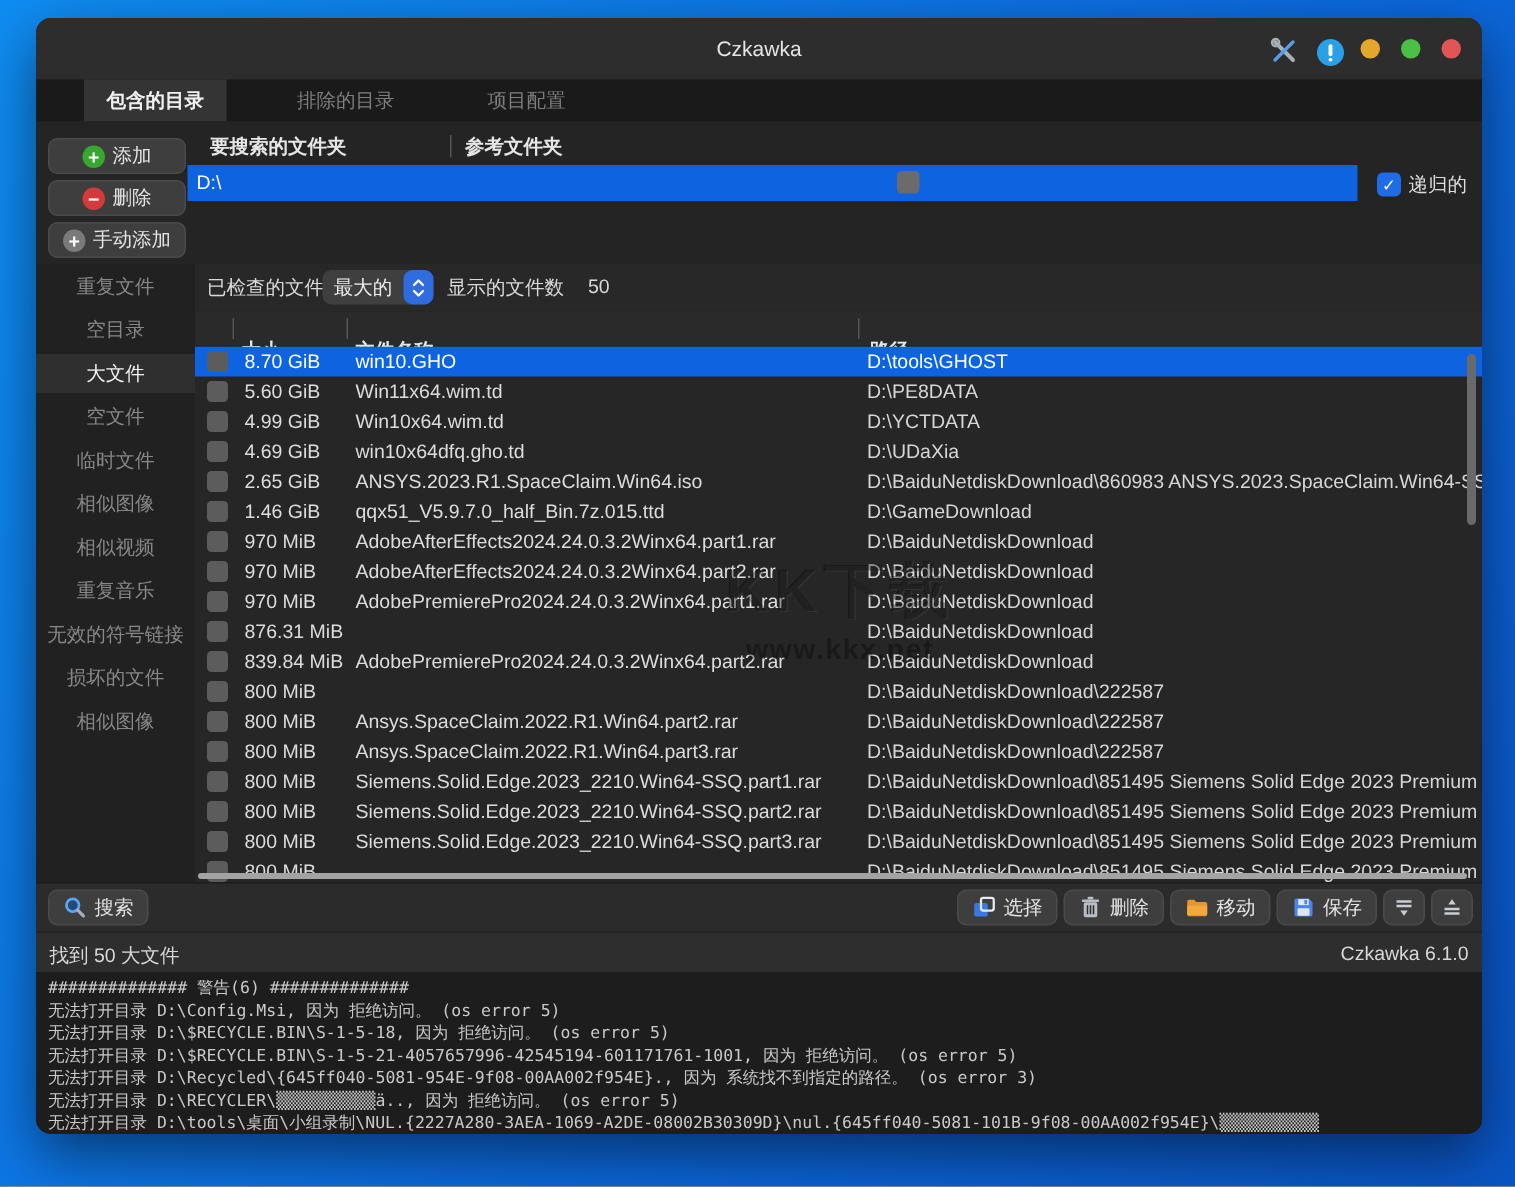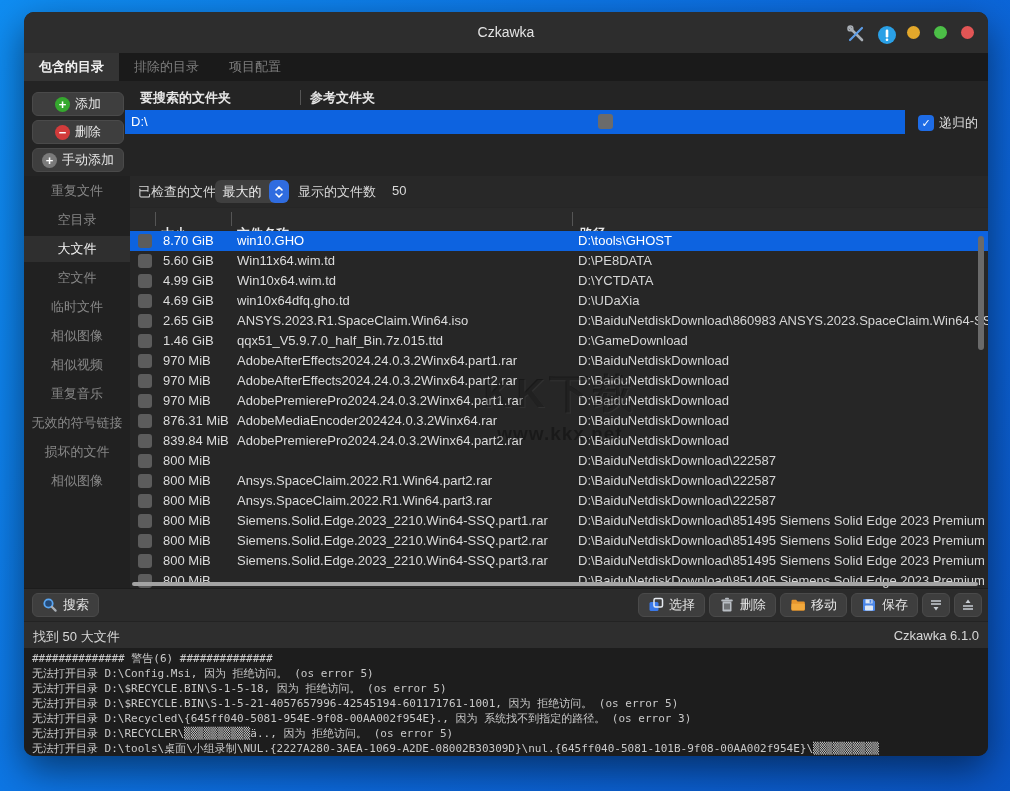--- a/index.html
+++ b/index.html
@@ -9,21 +9,21 @@
   .window { position:absolute; left:24px; top:12px; width:964px; height:744px;
             background:#242424; border-radius:10px; overflow:hidden;
             box-shadow:0 14px 38px rgba(0,0,0,.5); }
   
   .titlebar { position:absolute; left:0; top:0; width:100%; height:41px; background:#2d2d2d; }
   .title { position:absolute; left:0; right:0; top:12px; text-align:center; font-size:14px; color:#e3e3e3; }
   .tb-icons { position:absolute; right:14px; top:0; height:41px; display:flex; align-items:center; gap:14px; }
   .dot { width:13px; height:13px; border-radius:50%; display:inline-block; }
   
   .tabbar { position:absolute; left:0; top:41px; width:100%; height:28px; background:#1a1a1a; display:flex; }
-  .tab { padding:0 15px; height:28px; line-height:28px; font-size:13px; color:#7d7d7d; }
+  .tab { padding:0 15px; height:28px; line-height:28px; font-size:13px; color:#7d7d7d;margin-left:32px; }
   .tab.active { background:#343434; color:#f0f0f0; font-weight:bold; }
   
   .dirpanel { position:absolute; left:0; top:69px; width:100%; height:95px; background:#242424; }
   .dirbtns { position:absolute; left:8px; top:11px; display:flex; flex-direction:column; gap:4px; }
   .btn { background:#3e3e3e; border:1px solid #4a4a4a; border-radius:6px; color:#e4e4e4;
          font-size:13px; font-family:inherit; height:24px; display:flex; align-items:center;
          justify-content:center; gap:5px; padding:0 9px; white-space:nowrap; }
   .circ { width:15px; height:15px; border-radius:50%; color:#fff; font-size:13px; font-weight:bold;
           display:inline-flex; align-items:center; justify-content:center; line-height:13px; }
   .circ.green { background:#35a82e; } .circ.red { background:#d23b3b; } .circ.gray { background:#7a7a7a; }
@@ -237,21 +237,20 @@
      </div>
             <div class="trow">
        <span class="rcb"></span>
        <span class="c-size">970 MiB</span>
        <span class="c-name">AdobePremierePro2024.24.0.3.2Winx64.part1.rar</span>
        <span class="c-path">D:\BaiduNetdiskDownload</span>
      </div>
             <div class="trow">
        <span class="rcb"></span>
        <span class="c-size">876.31 MiB</span>
-       <span class="c-name">AdobeMediaEncoder202424.0.3.2Winx64.rar</span>
        <span class="c-path">D:\BaiduNetdiskDownload</span>
      </div>
             <div class="trow">
        <span class="rcb"></span>
        <span class="c-size">839.84 MiB</span>
        <span class="c-name">AdobePremierePro2024.24.0.3.2Winx64.part2.rar</span>
        <span class="c-path">D:\BaiduNetdiskDownload</span>
      </div>
             <div class="trow">
        <span class="rcb"></span>

